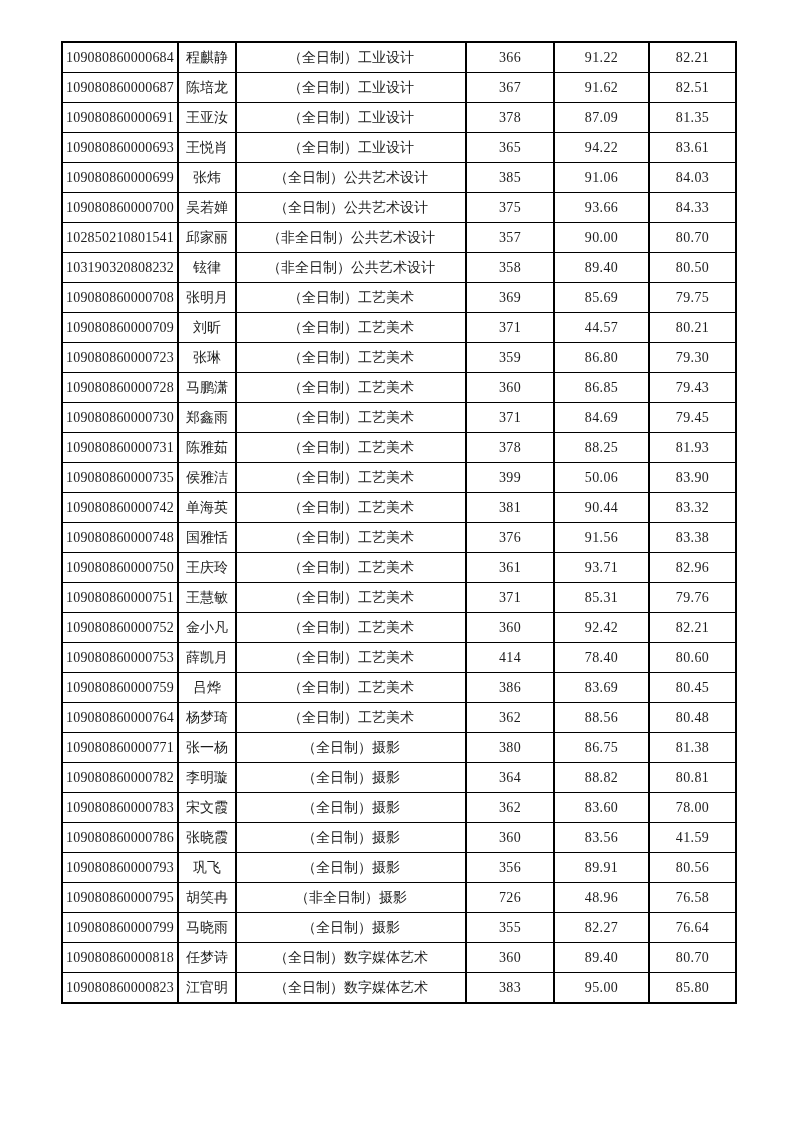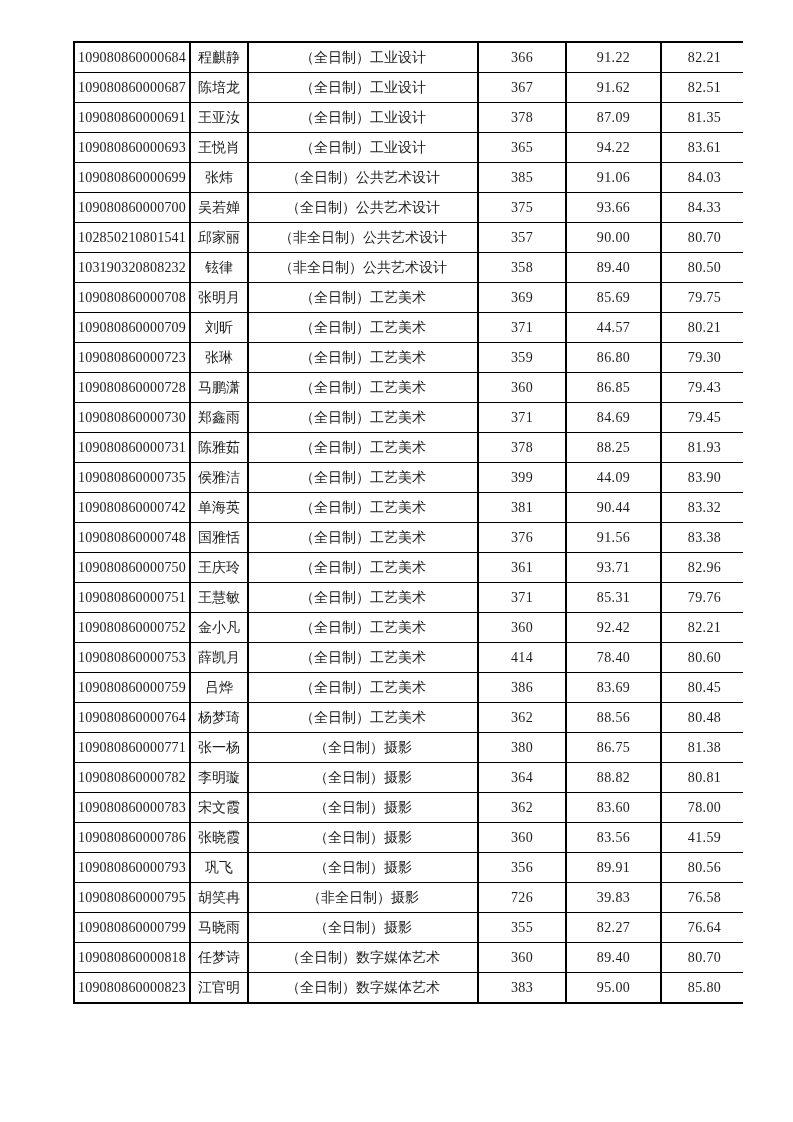--- a/index.html
+++ b/index.html
@@ -9,26 +9,27 @@
   }
   body {
     width: 793px;
     height: 1122px;
     position: relative;
     font-family: "Liberation Serif", "DejaVu Serif", serif;
     color: #1c1c1c;
   }
   .page {
     position: absolute;
-    left: 12px;
+    left: 0;
     top: 0;
     width: 731px;
     height: 1122px;
     background: #ffffff;
     overflow: hidden;
+    padding-left: 9px;
   }
   table.score-table {
     position: absolute;
     left: 61px;
     top: 41px;
     width: 674px;
     border-collapse: collapse;
     table-layout: fixed;
     border: 2px solid #000000;
   }
@@ -177,21 +178,21 @@
           <td class="col-text">（全日制）工艺美术</td>
           <td class="col-num">378</td>
           <td class="col-num">88.25</td>
           <td class="col-num">81.93</td>
         </tr>
         <tr>
           <td class="col-id">109080860000735</td>
           <td class="col-text">侯雅洁</td>
           <td class="col-text">（全日制）工艺美术</td>
           <td class="col-num">399</td>
-          <td class="col-num">44.09</td>
+          <td class="col-num">50.06</td>
           <td class="col-num">83.90</td>
         </tr>
         <tr>
           <td class="col-id">109080860000742</td>
           <td class="col-text">单海英</td>
           <td class="col-text">（全日制）工艺美术</td>
           <td class="col-num">381</td>
           <td class="col-num">90.44</td>
           <td class="col-num">83.32</td>
         </tr>
@@ -289,21 +290,21 @@
           <td class="col-text">（全日制）摄影</td>
           <td class="col-num">356</td>
           <td class="col-num">89.91</td>
           <td class="col-num">80.56</td>
         </tr>
         <tr>
           <td class="col-id">109080860000795</td>
           <td class="col-text">胡笑冉</td>
           <td class="col-text">（非全日制）摄影</td>
           <td class="col-num">726</td>
-          <td class="col-num">39.83</td>
+          <td class="col-num">48.96</td>
           <td class="col-num">76.58</td>
         </tr>
         <tr>
           <td class="col-id">109080860000799</td>
           <td class="col-text">马晓雨</td>
           <td class="col-text">（全日制）摄影</td>
           <td class="col-num">355</td>
           <td class="col-num">82.27</td>
           <td class="col-num">76.64</td>
         </tr>

